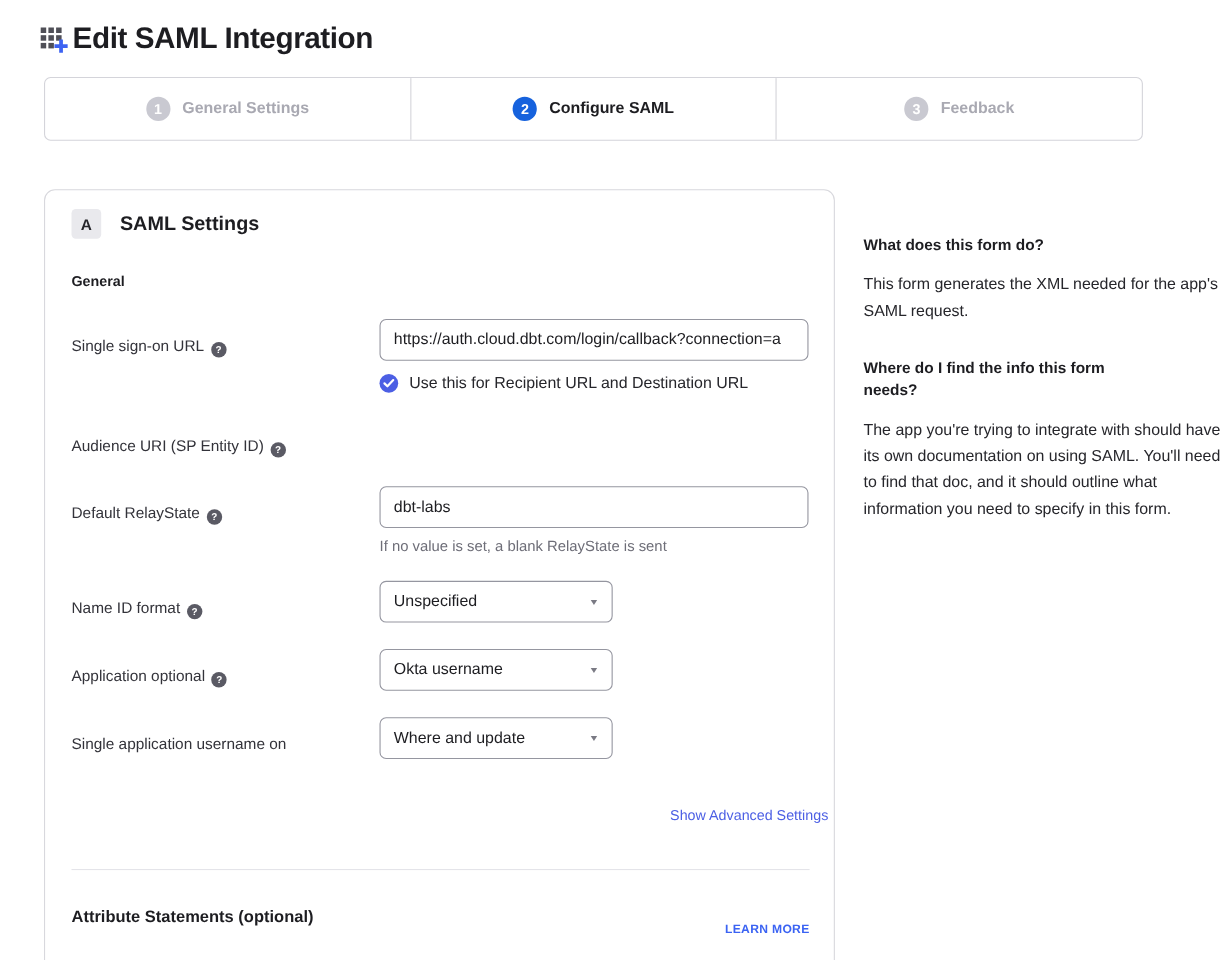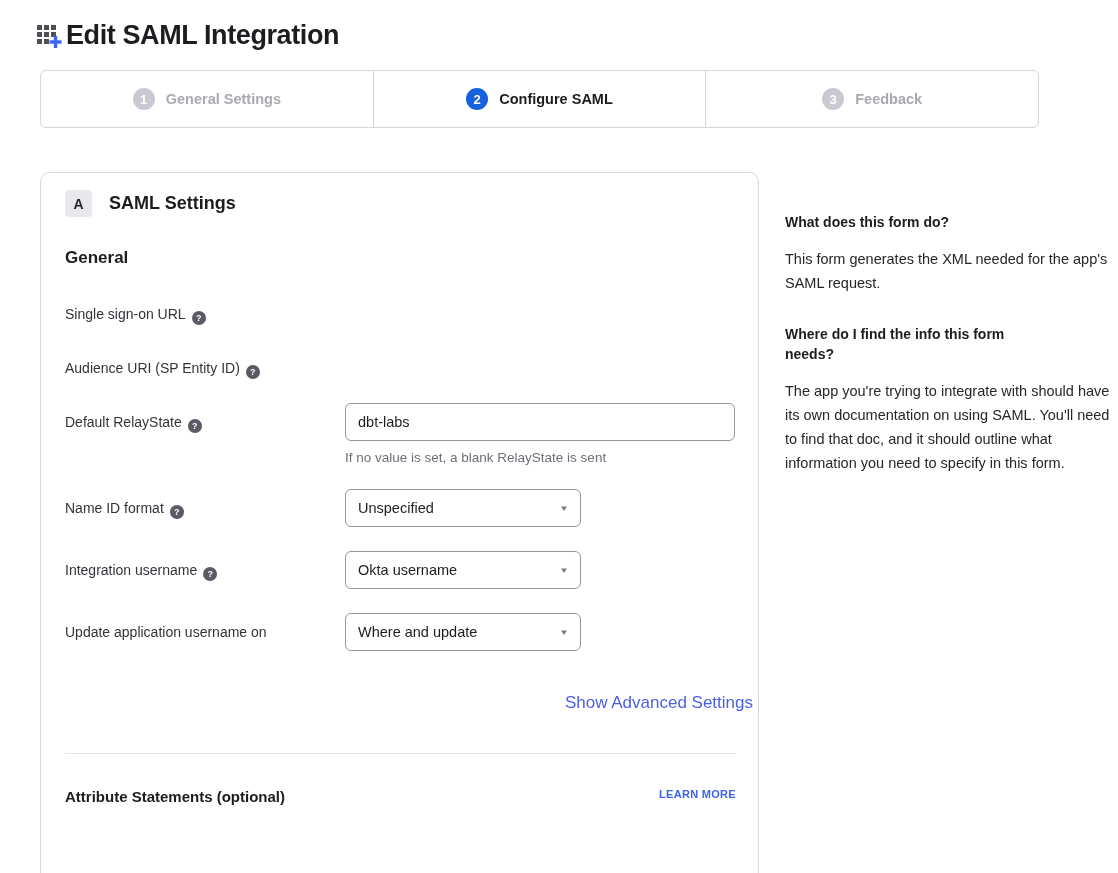--- a/index.html
+++ b/index.html
@@ -27,53 +27,53 @@
 
   
   .card { position:absolute; left:40px; top:172px; width:719px; height:770px;
     border:1px solid #d8d8dd; border-radius:10px; background:#fff; padding:17px 24px; }
 
   .panel-header { display:flex; align-items:center; gap:17px; }
   .badge-a { width:27px; height:27px; border-radius:4px; background:#e9e9ed; color:#26262b;
     font-size:14px; font-weight:700; display:flex; align-items:center; justify-content:center; }
   .panel-title { font-size:18px; font-weight:700; color:#1d1d21; }
 
-  .section-heading { margin:31px 0 27px; font-size:17px; font-weight:700; color:#1d1d21; }
+  .section-heading { margin:31px 0 27px; font-size:13px; font-weight:700; color:#1d1d21; }
 
   .form-row { display:flex; align-items:flex-start; margin-bottom:24px; }
-  .row-label { width:280px; flex:none; padding-top:11px; font-size:14px; color:#33333a; line-height:16px; }
+  .row-label { width:280px; flex:none; padding-top:11px; font-size:14px; color:#33333a; line-height:26px; }
   .help-icon { display:inline-flex; width:14px; height:14px; border-radius:50%; background:#5a5a64;
     color:#fff; font-size:9px; font-weight:700; align-items:center; justify-content:center;
     margin-left:6px; vertical-align:-2px; }
   .row-control { flex:1; }
 
   .text-input { width:390px; height:38px; border:1px solid #9596a0; border-radius:6px;
     padding:0 12px; font-size:14.5px; color:#1d1d21; font-family:inherit; background:#fff;
     outline:none; white-space:nowrap; overflow:hidden; }
-  .select-box { width:236px; height:38px; border:1px solid #9596a0; border-radius:6px;
+  .select-box { width:212px; height:38px; border:1px solid #9596a0; border-radius:6px;
     padding:17px 12px; display:flex; align-items:center; justify-content:space-between;
     font-size:14.5px; color:#1d1d21; background:#fff; cursor:pointer; }
   .caret { font-size:8px; color:#7a7a84; transform:scaleX(1.25); }
 
   .checkbox-row { display:flex; align-items:center; gap:10px; margin-top:12px; }
   .checkbox { width:17px; height:17px; border-radius:50%; background:#4c5fe4;
     display:flex; align-items:center; justify-content:center; cursor:pointer; flex:none; }
   .checkbox-label { font-size:14.5px; color:#26262b; }
 
   .hint { margin-top:9px; font-size:13.5px; color:#6e6e78; }
 
   .advanced-row { text-align:right; padding-right:0; margin-top:42px; width:688px; }
-  .advanced-link { font-size:17px; color:#4c5fe4; text-decoration:none; cursor:pointer; }
+  .advanced-link { font-size:13px; color:#4c5fe4; text-decoration:none; cursor:pointer; }
 
   .divider { border:none; border-top:1px solid #e4e4e9; margin:40px 0 0; width:671px; }
 
   .attr-header { display:flex; justify-content:space-between; align-items:flex-start; margin-top:34px; width:671px; }
   .attr-title { font-size:15px; font-weight:700; color:#1d1d21; }
   .learn-more { font-size:11px; font-weight:700; color:#3b63f3; letter-spacing:0.3px;
-    text-decoration:none; cursor:pointer; }
+    text-decoration:none; cursor:pointer;margin-top:14px; }
 
   
   .help-panel { position:absolute; left:785px; top:212px; width:338px; }
   .help-q { font-size:14px; font-weight:700; color:#1d1d21; margin:0 0 15px; line-height:20px; }
   .help-q2 { max-width:252px; margin-top:29px; }
   .help-a { font-size:14.5px; color:#26262b; line-height:24px; margin:0; }
 </style>
 </head>
 <body>
 
@@ -116,20 +116,31 @@
 
   <div class="panel-header">
     <div class="badge-a">A</div>
     <div class="panel-title">SAML Settings</div>
   </div>
 
   <div class="section-heading">General</div>
 
   <div class="form-row">
     <div class="row-label"><span>Single sign-on URL</span><span class="help-icon">?</span></div>
+    <div class="row-control">
+      <input class="text-input" type="text" value="https://auth.cloud.dbt.com/login/callback?connection=a" style="">
+      <div class="checkbox-row">
+        <span class="checkbox">
+          <svg width="11" height="9" viewBox="0 0 11 9">
+            <polyline points="1.5,4.5 4.2,7.2 9.5,1.5" fill="none" stroke="#ffffff" stroke-width="2" stroke-linecap="round" stroke-linejoin="round"></polyline>
+          </svg>
+        </span>
+        <span class="checkbox-label">Use this for Recipient URL and Destination URL</span>
+      </div>
+    </div>
   </div>
 
   <div class="form-row">
     <div class="row-label"><span>Audience URI (SP Entity ID)</span><span class="help-icon">?</span></div>
   </div>
 
   <div class="form-row">
     <div class="row-label"><span>Default RelayState</span><span class="help-icon">?</span></div>
     <div class="row-control">
       <input class="text-input" type="text" value="dbt-labs" style="">
@@ -141,31 +152,31 @@
     <div class="row-label"><span>Name ID format</span><span class="help-icon">?</span></div>
     <div class="row-control">
       <div class="select-box">
         <span>Unspecified</span>
         <span class="caret">▼</span>
       </div>
     </div>
   </div>
 
   <div class="form-row">
-    <div class="row-label"><span>Integration username</span><span class="help-icon">?</span></div>
+    <div class="row-label"><span>Application optional</span><span class="help-icon">?</span></div>
     <div class="row-control">
       <div class="select-box">
         <span>Okta username</span>
         <span class="caret">▼</span>
       </div>
     </div>
   </div>
 
   <div class="form-row">
-    <div class="row-label"><span>Update application username on</span></div>
+    <div class="row-label"><span>Single application username on</span></div>
     <div class="row-control">
       <div class="select-box">
         <span>Where and update</span>
         <span class="caret">▼</span>
       </div>
     </div>
   </div>
 
   <div class="advanced-row">
     <a class="advanced-link">Show Advanced Settings</a>

